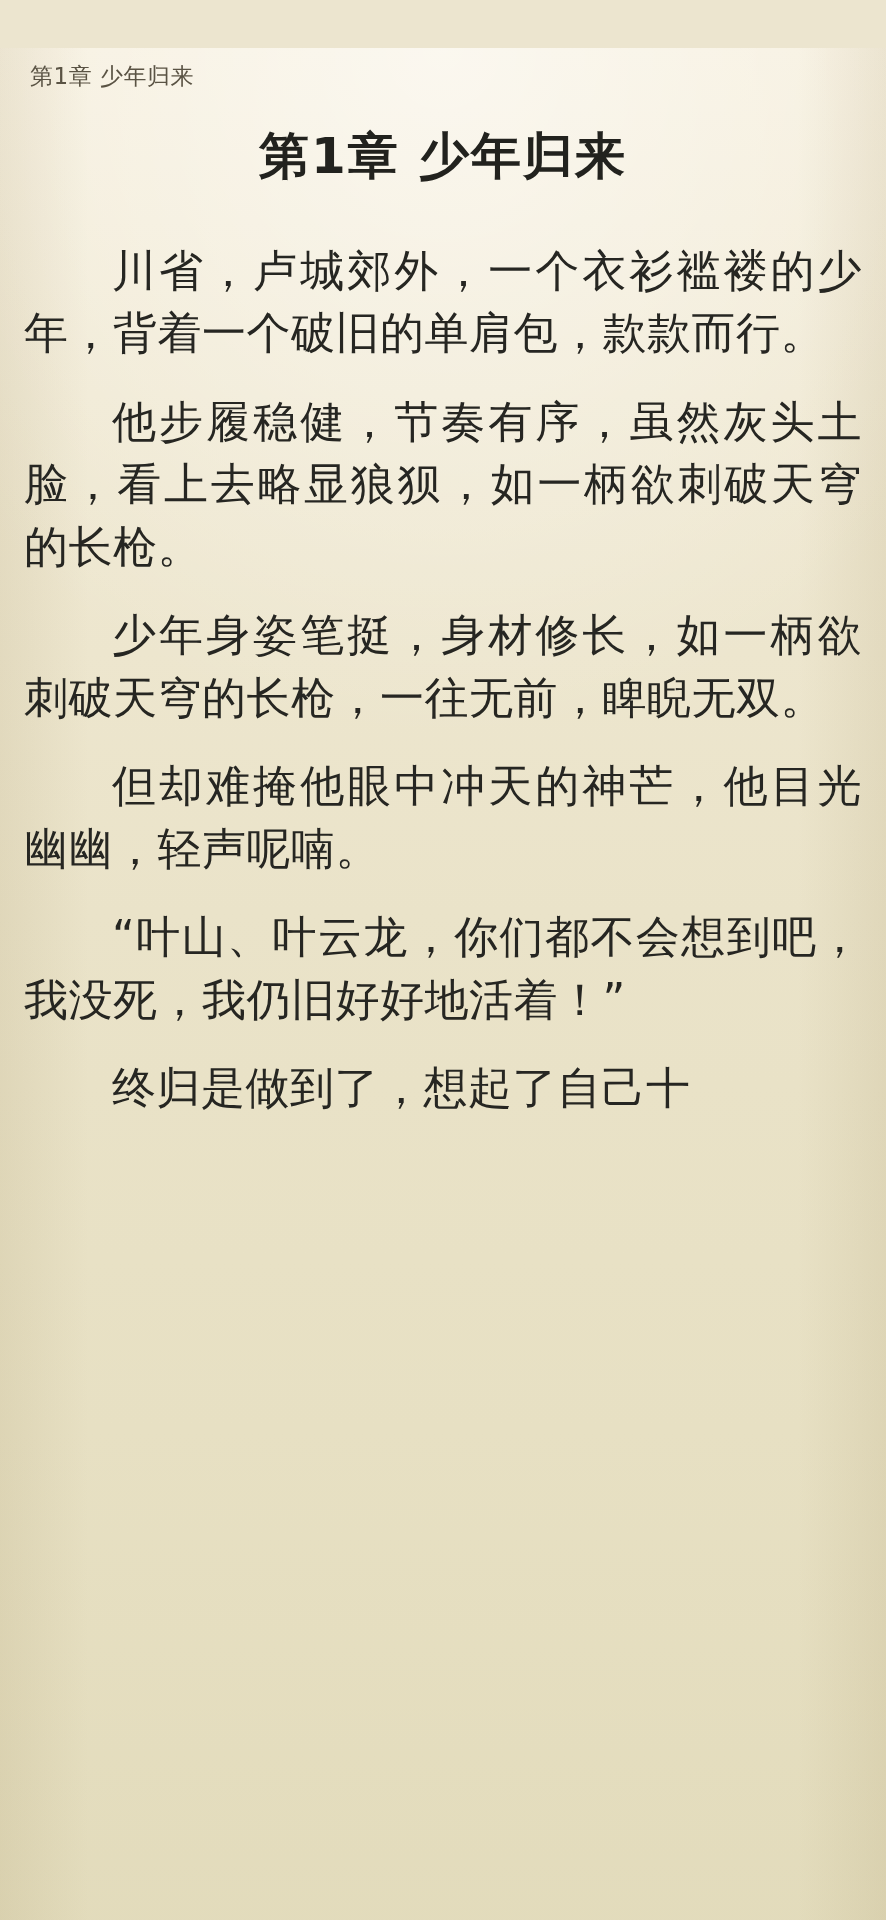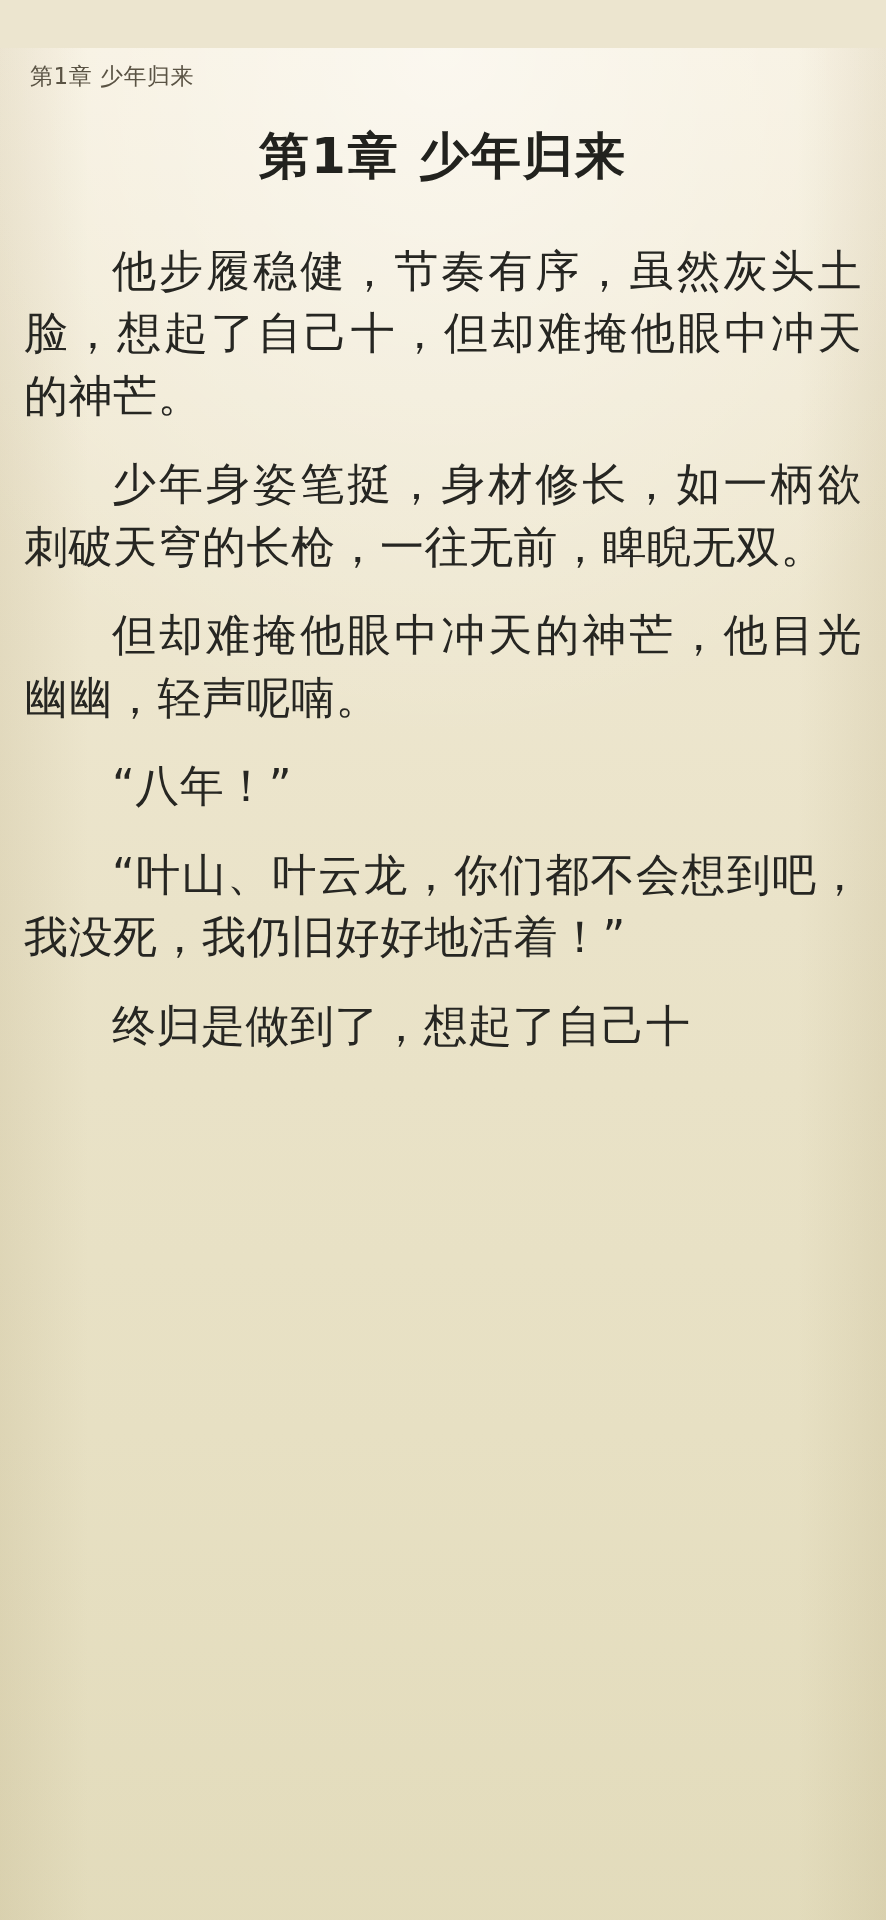--- a/index.html
+++ b/index.html
@@ -152,24 +152,24 @@
 <div class="reader">
 
   <div class="topbar">
     <div class="topbar-title">第1章 少年归来</div>
   </div>
 
   <div class="content">
 
     <h1 class="chapter-title">第1章 少年归来</h1>
 
-    <p class="para">他步履稳健，节奏有序，虽然灰头土脸，想起了自己十，但却难掩他眼中冲天的神芒。</p>
+    <p class="para">川省，卢城郊外，一个衣衫褴褛的少年，背着一个破旧的单肩包，款款而行。</p>
+    <p class="para">他步履稳健，节奏有序，虽然灰头土脸，看上去略显狼狈，如一柄欲刺破天穹的长枪。</p>
     <p class="para">少年身姿笔挺，身材修长，如一柄欲刺破天穹的长枪，一往无前，睥睨无双。</p>
     <p class="para">但却难掩他眼中冲天的神芒，他目光幽幽，轻声呢喃。</p>
-    <p class="para quote">“八年！”</p>
     <p class="para quote">“叶山、叶云龙，你们都不会想到吧，我没死，我仍旧好好地活着！”</p>
     <p class="para">终归是做到了，想起了自己十</p>
 
   </div>
 
   <div class="bottombar">
     <div class="page-indicator">1/4</div>
     <div class="bottom-right">
       <span class="clock">00:39</span>
       <span class="battery">

